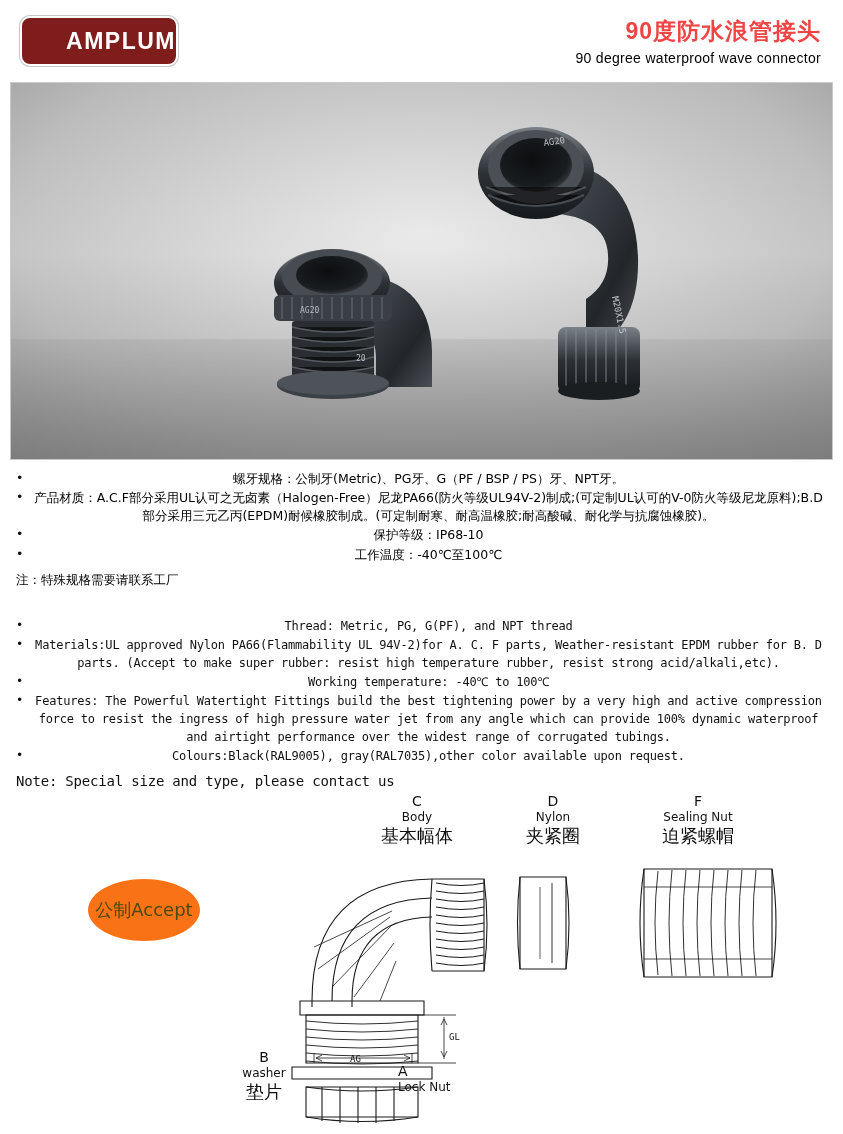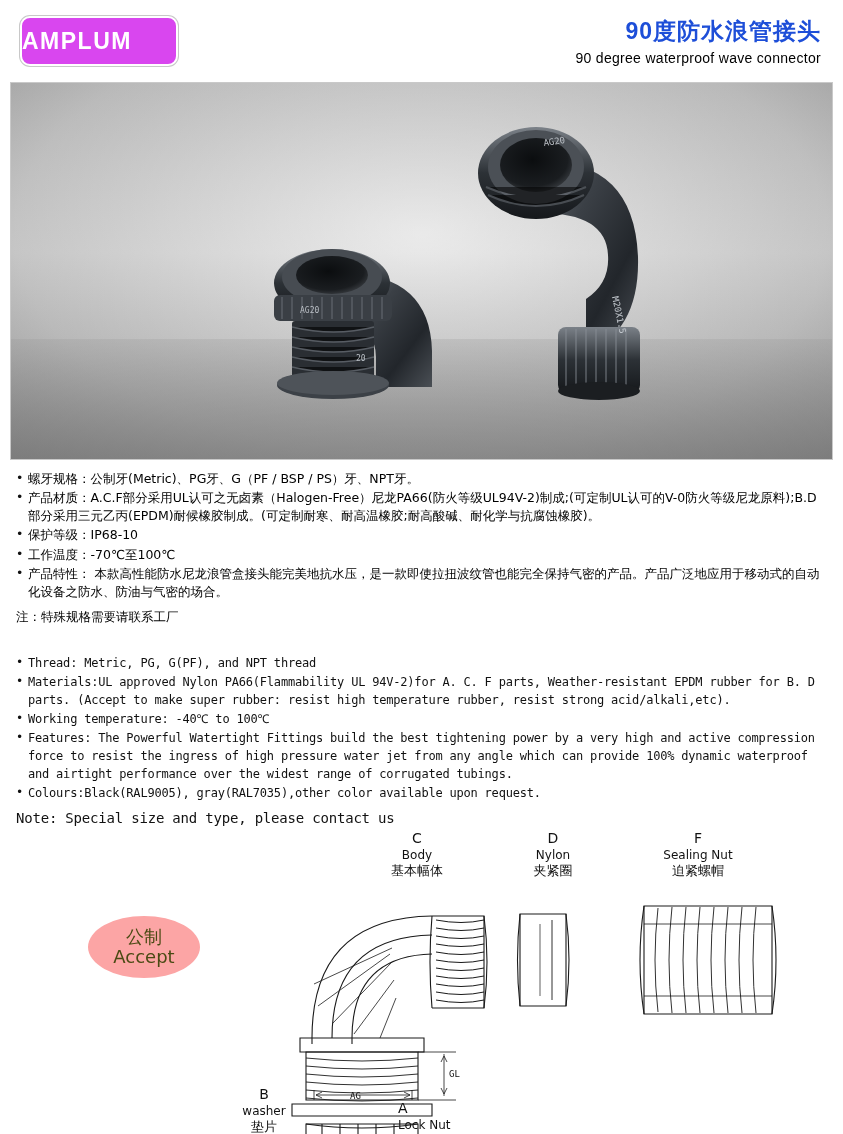--- a/index.html
+++ b/index.html
@@ -18,46 +18,46 @@
   .header {
     height: 82px;
     padding: 8px 12px 0 12px;
     display: flex;
     align-items: flex-start;
     justify-content: space-between;
   }
   .logo-box {
     width: 158px;
     height: 50px;
-    background: #d946ef;
+    background: #7f1d1d;
     border-radius: 10px;
     border: 2px solid #ffffff;
     box-shadow: 0 0 0 1px #c8c8c8;
     display: flex;
     align-items: center;
-    justify-content: flex-start;
+    justify-content: flex-end;
     margin-top: 8px;
     margin-left: 8px;
   }
   .logo-text {
     color: #ffffff;
     font-weight: bold;
     font-size: 23px;
     letter-spacing: 1.5px;
     font-family: "Liberation Sans", sans-serif;
   }
   .title-wrap {
     text-align: right;
     padding-right: 10px;
     padding-top: 10px;
   }
   .title-cn {
     font-size: 23px;
     font-weight: bold;
-    color: #1d4ed8;
+    color: #ef4444;
     letter-spacing: 1px;
     line-height: 1.15;
   }
   .title-en {
     font-size: 14px;
     color: #000000;
     margin-top: 6px;
     letter-spacing: 0.3px;
   }
 
@@ -89,20 +89,21 @@
 
   
   .specs {
     padding: 10px 14px 0 16px;
   }
   .spec-cn li, .spec-en li {
     list-style: none;
     position: relative;
     padding-left: 12px;
     margin: 0 0 1px 0;
+    text-align: center;
   }
   .spec-cn li:before, .spec-en li:before {
     content: "\2022";
     position: absolute;
     left: 0;
     top: -1px;
     color: #111;
   }
   .spec-cn ul, .spec-en ul { margin: 0; padding: 0; }
   .spec-cn {
@@ -135,24 +136,24 @@
     position: relative;
     height: 338px;
     margin-top: 2px;
   }
   .metric-badge {
     position: absolute;
     left: 88px;
     top: 88px;
     width: 112px;
     height: 62px;
-    background: #fca5a5;
+    background: #f97316;
     border-radius: 50%;
     display: flex;
-    flex-direction: column;
+    flex-direction: row;
     align-items: center;
     justify-content: center;
     line-height: 1.1;
   }
   .metric-badge .cn {
     font-size: 18px;
     color: #4a4a13;
     font-family: "DejaVu Sans", sans-serif;
   }
   .metric-badge .en {
@@ -163,21 +164,21 @@
 
   .part-label {
     position: absolute;
     text-align: center;
     font-size: 13px;
     line-height: 1.25;
     font-family: "DejaVu Sans", sans-serif;
   }
   .part-label .letter { font-size: 14px; }
   .part-label .en { font-size: 12px; }
-  .part-label .cn { font-size: 13px; }
+  .part-label .cn { font-size: 18px; }
 
   .lbl-c { left: 352px; top: 2px; width: 130px; }
   .lbl-d { left: 508px; top: 2px; width: 90px; }
   .lbl-f { left: 628px; top: 2px; width: 140px; }
   .lbl-b { left: 212px; top: 258px; width: 104px; }
   .lbl-a { left: 398px; top: 272px; width: 110px; text-align: left; }
 
   svg { display: block; }
   .measure-txt { font-size: 9px; font-family: "DejaVu Sans Mono", monospace; }
 </style>
@@ -286,22 +287,21 @@
     <text x="160" y="128" font-size="8" fill="#b9bec4" font-family="DejaVu Sans Mono, monospace">20</text>
   </svg>
 </div>
 
 <div class="specs">
   <div class="spec-cn">
     <ul>
       <li>螺牙规格：公制牙(Metric)、PG牙、G（PF / BSP / PS）牙、NPT牙。</li>
       <li>产品材质：A.C.F部分采用UL认可之无卤素（Halogen-Free）尼龙PA66(防火等级UL94V-2)制成;(可定制UL认可的V-0防火等级尼龙原料);B.D部分采用三元乙丙(EPDM)耐候橡胶制成。(可定制耐寒、耐高温橡胶;耐高酸碱、耐化学与抗腐蚀橡胶)。</li>
       <li>保护等级：IP68-10</li>
-      <li>工作温度：-70℃至100℃</li>
-      <li>产品特性： 本款高性能防水尼龙浪管盒接头能完美地抗水压，是一款即使拉扭波纹管也能完全保持气密的产品。产品广泛地应用于移动式的自动化设备之防水、防油与气密的场合。</li>
+      <li>工作温度：-40℃至100℃</li>
     </ul>
     <div class="note-cn">注：特殊规格需要请联系工厂</div>
   </div>
 
   <div class="spec-en">
     <ul>
       <li>Thread: Metric, PG, G(PF), and NPT thread</li>
       <li>Materials:UL approved Nylon PA66(Flammability UL 94V-2)for A. C. F parts, Weather-resistant EPDM rubber for B. D parts. (Accept to make super rubber: resist high temperature rubber, resist strong acid/alkali,etc).</li>
       <li>Working temperature: -40℃ to 100℃</li>
       <li>Features: The Powerful Watertight Fittings build the best tightening power by a very high and active compression force to resist the ingress of high pressure water jet from any angle which can provide 100% dynamic waterproof and airtight performance over the widest range of corrugated tubings.</li>

